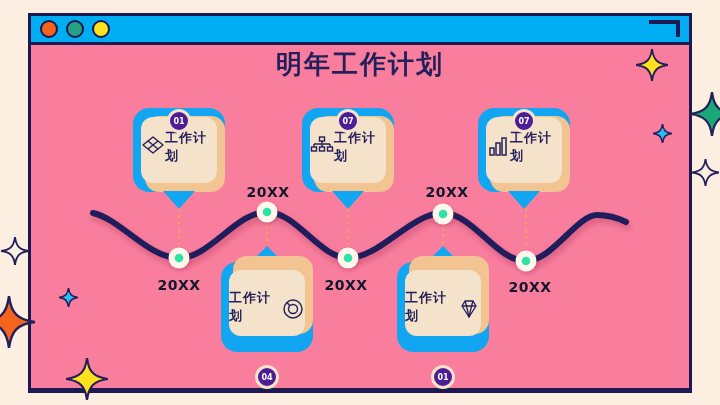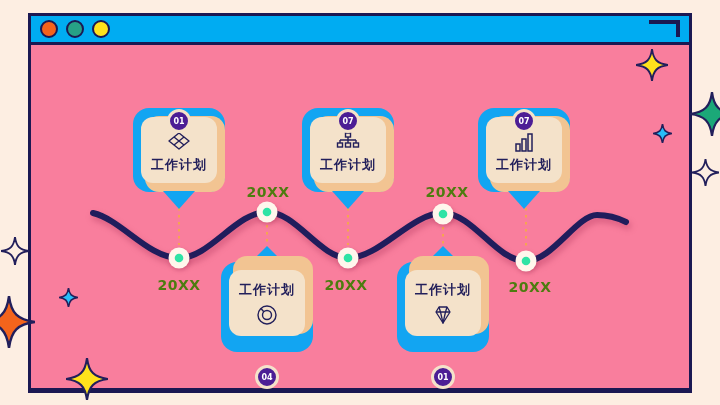--- a/index.html
+++ b/index.html
@@ -35,30 +35,30 @@
     font-size:26px;font-weight:800;color:#221F5B;letter-spacing:2px;
   }
 
   
   .wave-svg{position:absolute;left:0;top:0;width:720px;height:405px;pointer-events:none;}
   .wave-path{filter:drop-shadow(2px 4px 3px rgba(150,30,70,0.35));}
   .node-dot{filter:drop-shadow(1px 2px 2px rgba(150,30,70,0.3));}
 
   .year-label{
     position:absolute;transform:translateX(-50%);
-    font-size:14px;font-weight:800;color:#4d7c0f;letter-spacing:0.5px;
+    font-size:14px;font-weight:800;color:#0f172a;letter-spacing:0.5px;
   }
 
   
   .card{position:absolute;width:92px;}
   .backing-blue{position:absolute;left:0;width:92px;background:#12A5F2;border-radius:16px;}
   .backing-tan{position:absolute;background:#F2C492;border-radius:14px;}
   .card-face{
     position:absolute;left:8px;width:76px;height:66px;background:#F4E2CA;border-radius:12px;
-    display:flex;flex-direction:column;align-items:center;box-sizing:border-box;
+    display:flex;flex-direction:row;align-items:center;box-sizing:border-box;
   }
   .card.top .backing-blue{top:0;height:84px;}
   .card.top .backing-tan{left:12px;top:8px;width:80px;height:76px;}
   .card.top .card-face{top:9px;justify-content:flex-end;padding-bottom:9px;}
   .card.bottom .backing-blue{top:16px;height:90px;}
   .card.bottom .backing-tan{left:12px;top:10px;width:80px;height:78px;}
   .card.bottom .card-face{top:24px;justify-content:flex-start;padding-top:11px;}
 
   .card-label{font-size:13px;font-weight:800;color:#221F5B;letter-spacing:1px;margin-top:3px;}
   .card.bottom .card-label{margin-top:0;margin-bottom:4px;}
@@ -89,20 +89,21 @@
     <div class="titlebar">
       <div class="tl-dot" style="background:#F4621B"></div>
       <div class="tl-dot" style="background:#27A186"></div>
       <div class="tl-dot" style="background:#FFE21C"></div>
       <svg class="bracket-svg" width="44" height="26" viewBox="0 0 44 26">
         <polyline points="8,6 37,6 37,21" fill="none" stroke="#1B1852" stroke-width="4"></polyline>
       </svg>
     </div>
   </div>
 
+  <div class="slide-title">明年工作计划</div>
 
   <svg class="wave-svg" viewBox="0 0 720 405">
 
     <g stroke="#F5A948" stroke-width="1.8" stroke-dasharray="2.5 4.5">
       <line x1="179" y1="208" x2="179" y2="245"></line>
       <line x1="348" y1="208" x2="348" y2="245"></line>
       <line x1="526" y1="208" x2="526" y2="248"></line>
       <line x1="267" y1="225" x2="267" y2="244"></line>
       <line x1="443" y1="227" x2="443" y2="244"></line>
     </g>

